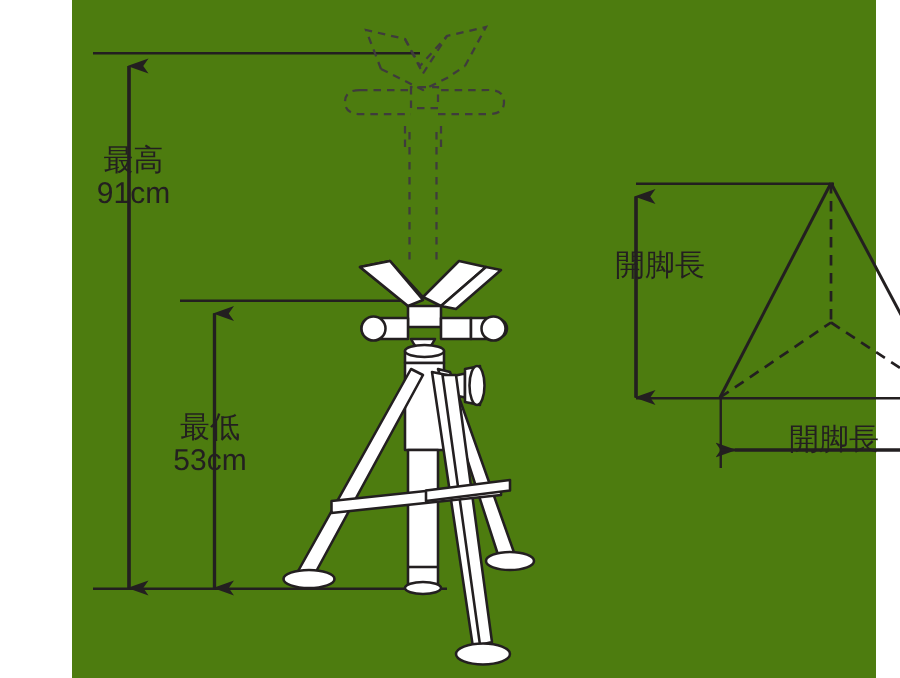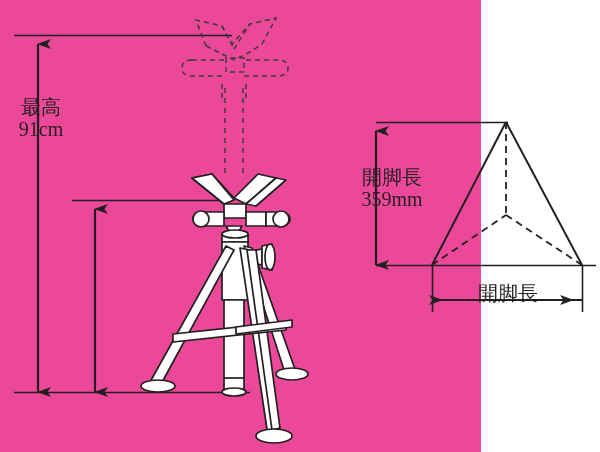--- a/index.html
+++ b/index.html
@@ -1,23 +1,23 @@
 <!DOCTYPE html>
 <html><head>
 <meta charset="utf-8">
 <style>
   html,body{margin:0;padding:0;background:#ffffff;}
   body{width:600px;height:452px;overflow:hidden;
        font-family:"Liberation Sans","DejaVu Sans",sans-serif;color:#231f20;}
-  #stage{position:relative;width:481px;height:452px;background:#ec4899;}
+  #stage{position:relative;width:536px;height:452px;background:#4d7c0f;margin-left:48px;}
   svg#drawing{position:absolute;left:0;top:0;width:600px;height:452px;}
   .lbl{position:absolute;text-align:center;line-height:1.12;
        font-size:20px;letter-spacing:0px;color:#231f20;white-space:nowrap;}
   .lbl .l1{display:block;}
-  .lbl .l2{display:block;font-family:Liberation Serif, serif;}
+  .lbl .l2{display:block;}
   #lbl-max{left:4px;top:96px;width:74px;}
   #lbl-min{left:54px;top:274px;width:76px;}
   #lbl-spread-v{left:340px;top:166px;width:104px;}
   #lbl-spread-h{left:456px;top:282px;width:104px;}
 </style>
 </head>
 <body>
 
 <div id="stage">
 
@@ -142,23 +142,26 @@
       <path d="M432,265 L506,215"></path>
       <path d="M506,215 L582,265"></path>
     </g>
   </svg>
 
   <div class="lbl" id="lbl-max">
     <span class="l1">最高</span>
     <span class="l2">91cm</span>
   </div>
 
+  <div class="lbl" id="lbl-min">
+    <span class="l1">最低</span>
+    <span class="l2">53cm</span>
+  </div>
 
   <div class="lbl" id="lbl-spread-v">
     <span class="l1">開脚長</span>
-    <span class="l2">359mm</span>
   </div>
 
   <div class="lbl" id="lbl-spread-h">
     <span class="l1">開脚長</span>
   </div>
 
 </div>
 
 </body></html>

